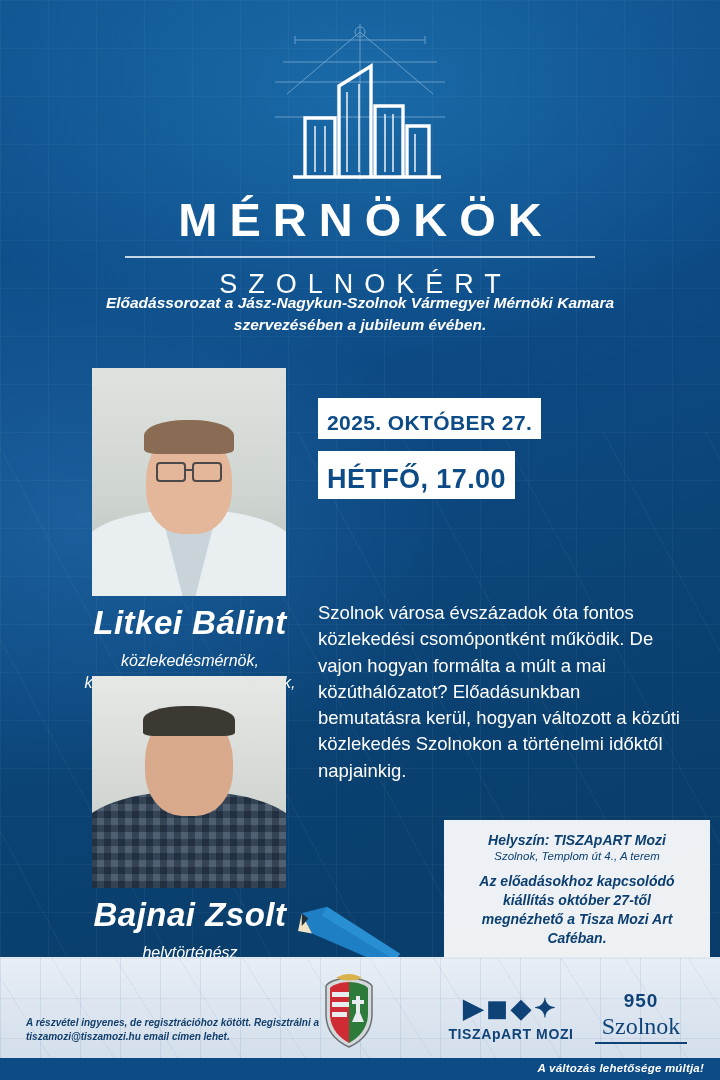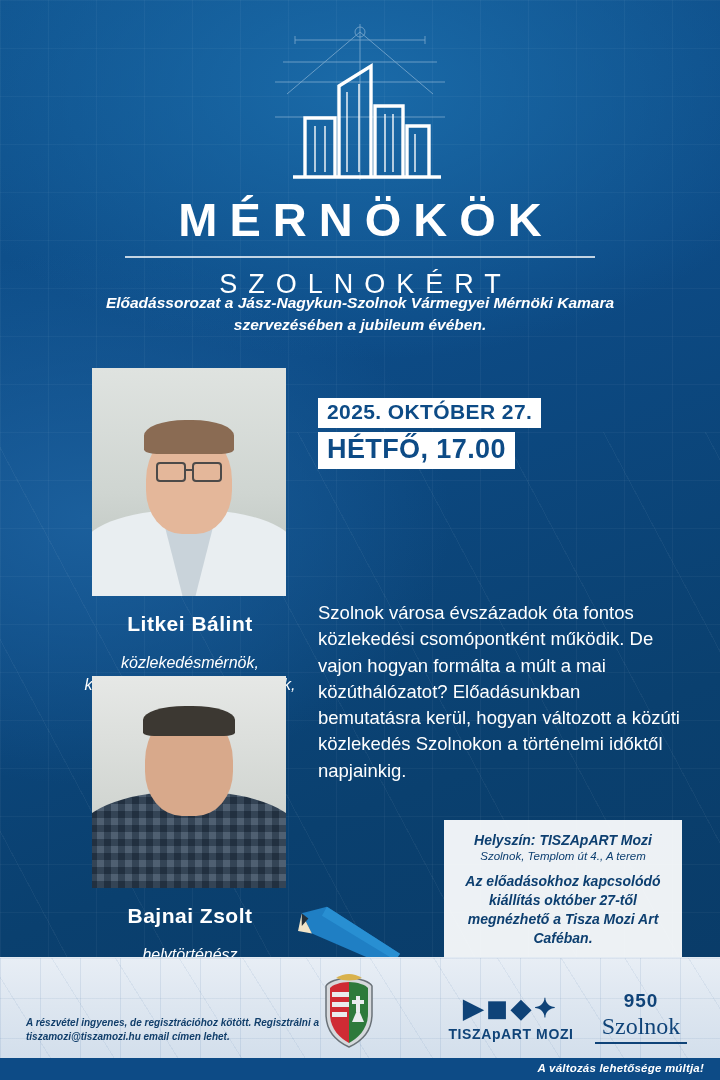--- a/index.html
+++ b/index.html
@@ -86,46 +86,46 @@
   .hair2{bottom:152px;width:92px;height:30px;background:#3c3832;border-radius:46% 46% 12% 12%;}
   .glasses{position:absolute;left:50%;transform:translateX(-50%);bottom:118px;width:66px;height:16px;}
   .glasses span{position:absolute;top:0;width:26px;height:16px;border:2px solid #4c4a49;border-radius:4px;}
   .glasses span:first-child{left:0;}
   .glasses span:last-child{right:0;}
   .glasses::after{content:"";position:absolute;left:28px;top:7px;width:10px;height:2px;background:#4c4a49;}
 
   .name{
     position:absolute;left:40px;width:300px;text-align:center;color:#ffffff;
   }
-  .name h3{margin:16px;font-size:21px;font-weight:bold;letter-spacing:.5px;}
+  .name h3{margin:8px;font-size:33px;font-style:italic;font-weight:bold;letter-spacing:.5px;}
   .name p{margin:3px 0 0;font-size:16px;font-style:italic;line-height:1.35;}
   .name1{top:596px;}
   .name2{top:888px;}
 
   
   .date-badges{position:absolute;left:318px;top:398px;}
   .badge{
     display:inline-block;background:#ffffff;color:#0d4b86;font-weight:bold;
-    font-size:21px;letter-spacing:.4px;padding:2px 9px 4px;margin-bottom:4px;
+    font-size:21px;letter-spacing:.4px;padding:13px 9px 4px;margin-bottom:12px;
   }
   .badge2{font-size:27px;text-align:center;}
   .talk-title{
     position:absolute;left:318px;right:38px;top:472px;
     color:#ffffff;font-size:23.5px;font-weight:bold;line-height:1.28;
   }
   .talk-body{
     position:absolute;left:318px;right:32px;top:600px;
     color:#ffffff;font-size:18.5px;line-height:1.42;
   }
 
   .info-box{
     position:absolute;left:444px;top:820px;width:238px;
     background:rgba(255,255,255,.93);
     color:#0d3f70;text-align:center;
-    padding:12px 0 14px;
+    padding:12px 14px 14px;
     font-style:italic;
   }
   .info-box .l1{font-size:14px;font-weight:bold;margin:0;}
   .info-box .l2{font-size:11.5px;margin:2px 0 10px;}
   .info-box .l3{font-size:14px;font-weight:bold;margin:4px;line-height:1.35;}
 
   
   .bottom{
     position:absolute;left:0;right:0;bottom:0;height:122px;
     background:

